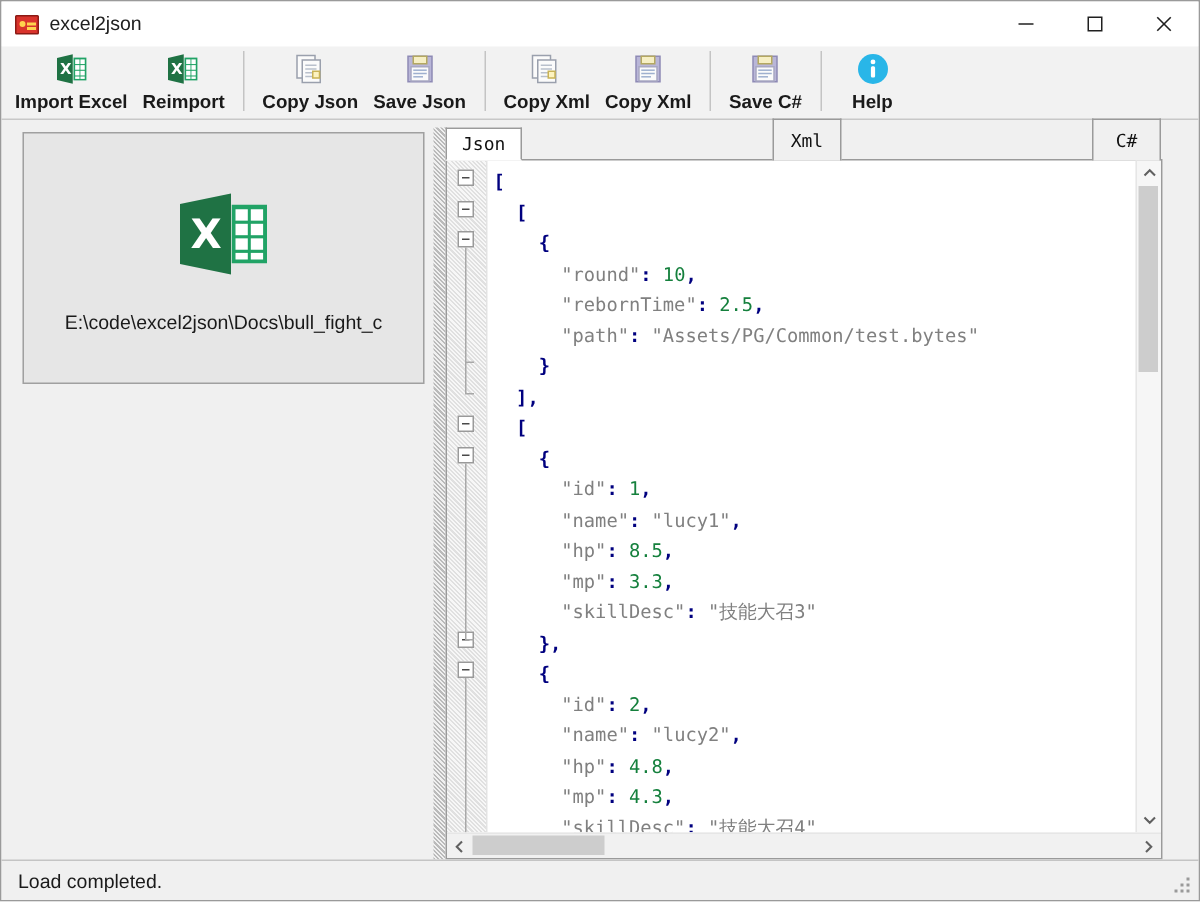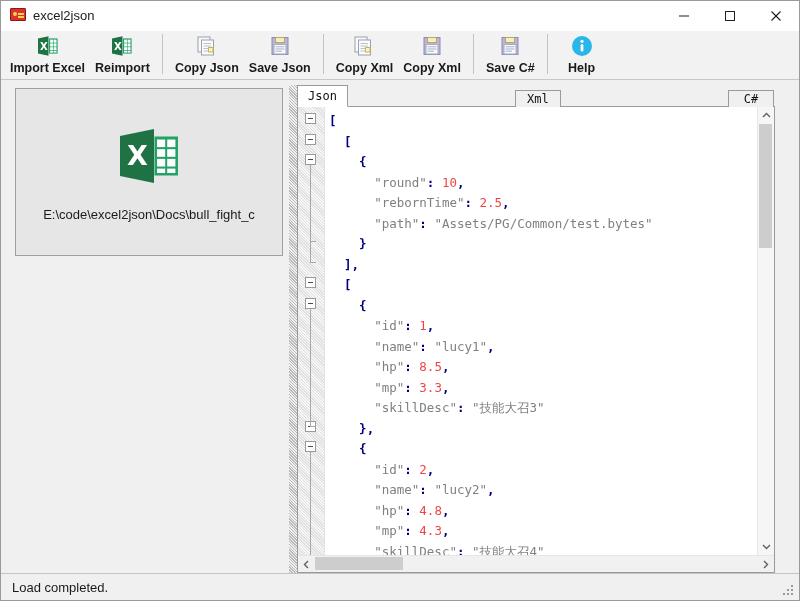--- a/index.html
+++ b/index.html
@@ -25,20 +25,21 @@
   .titlebar {
     height: 30px;
     background: #ffffff;
     display: flex;
     align-items: center;
     flex: 0 0 auto;
     position: relative;
   }
   .title-left {
     display: flex;
+    align-items: center;
     padding-left: 9px;
     gap: 7px;
   }
   .app-icon {
     width: 16px; height: 13px;
     position: relative;
     background: #d9332c;
     border: 1px solid #8c1a14;
     box-sizing: border-box;
     border-radius: 1px;
@@ -187,21 +188,21 @@
   .tabstrip {
     height: 22px;
     display: flex;
     align-items: flex-end;
     flex: 0 0 auto;
     position: relative;
     z-index: 2;
     justify-content: space-between;
   }
   .tab {
-    height: 17px;
+    height: 28px;
     min-width: 46px;
     padding: 0 10px;
     box-sizing: border-box;
     display: flex;
     align-items: center;
     justify-content: center;
     font-family: "DejaVu Sans Mono", monospace;
     font-size: 12px;
     color: #111;
     border: 1px solid #9a9a9a;
@@ -283,21 +284,21 @@
   .code pre {
     margin: 0;
     font-family: "DejaVu Sans Mono", monospace;
     font-size: 12.5px;
     line-height: 20.5px;
     color: #808080;
     white-space: pre;
   }
   .p  { color: #00007f; font-weight: bold; }  
   .k  { color: #808080; }                     
-  .n  { color: #ef4444; }                     
+  .n  { color: #15803d; }                     
   .s  { color: #808080; }                     
   .c  { color: #00007f; font-weight: bold; }  
 
   
   .vscroll {
     width: 16px;
     flex: 0 0 auto;
     background: #f6f6f6;
     border-left: 1px solid #e6e6e6;
     display: flex;

